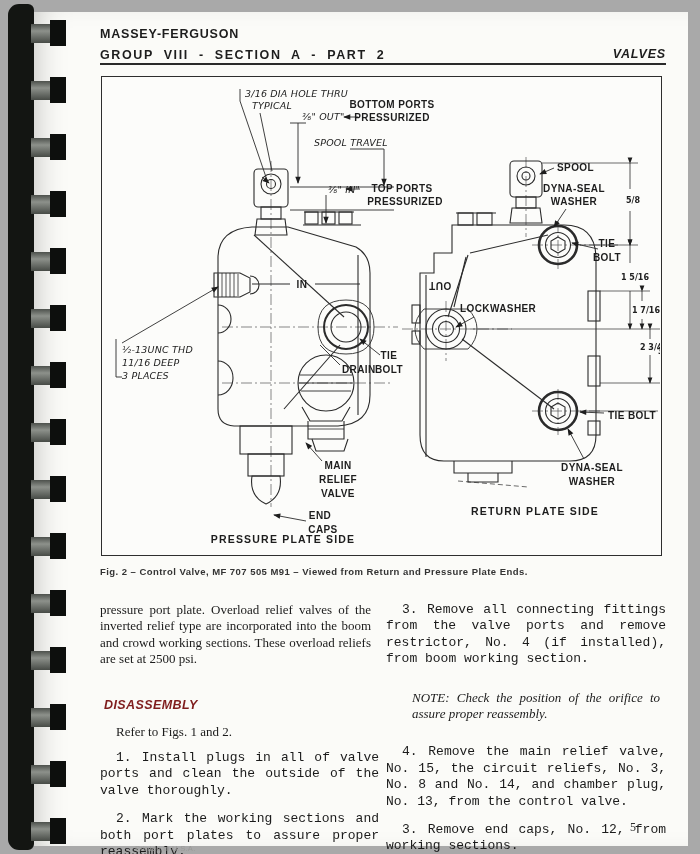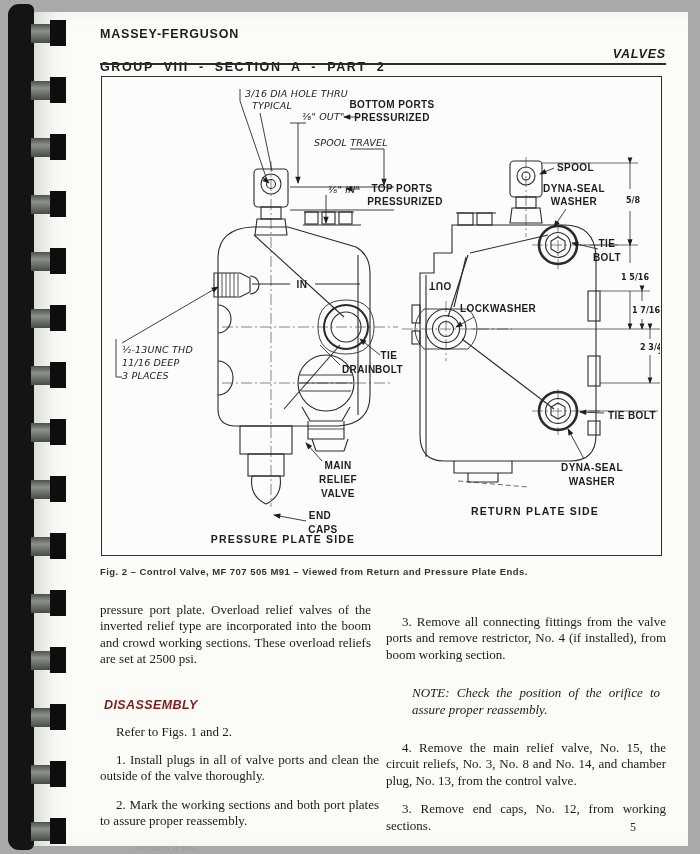--- a/index.html
+++ b/index.html
@@ -10,41 +10,41 @@
   
   .spine{position:absolute;left:8px;top:4px;width:26px;height:846px;
          background:#131512;border-radius:11px 6px 6px 11px;}
   .teeth-shafts{position:absolute;left:31px;top:24px;width:22px;height:822px;
          background:repeating-linear-gradient(180deg,#4d514c 0px,#8d918b 7px,#474b46 19px,rgba(0,0,0,0) 19px,rgba(0,0,0,0) 57px);}
   .teeth-tips{position:absolute;left:50px;top:20px;width:16px;height:826px;
          background:repeating-linear-gradient(180deg,#0d0f0d 0px,#0d0f0d 26px,rgba(0,0,0,0) 26px,rgba(0,0,0,0) 57px);}
   
   .brand{position:absolute;left:100px;top:27px;width:566px;text-align:left;
          font:bold 12.5px "Liberation Sans",sans-serif;letter-spacing:.8px;color:#1d1d1d;}
-  .section{position:absolute;left:100px;top:60px;
+  .section{position:absolute;left:100px;top:48px;
          font:bold 12.5px "Liberation Sans",sans-serif;letter-spacing:1.6px;word-spacing:5px;color:#1d1d1d;}
   .valves{position:absolute;right:34px;top:47px;
          font:bold italic 12.5px "Liberation Sans",sans-serif;letter-spacing:.8px;color:#1d1d1d;}
   .hrule{position:absolute;left:100px;top:63px;width:566px;height:2px;background:#2a2a2a;}
   
   .figbox{position:absolute;left:101px;top:76px;width:561px;height:480px;
           border:1.5px solid #2e2e2e;background:#fcfcfa;box-sizing:border-box;}
   .figbox svg{position:absolute;left:0;top:0;}
   .caption{position:absolute;left:100px;top:566px;width:566px;text-align:left;
            font:bold 9.5px "Liberation Sans",sans-serif;letter-spacing:.45px;color:#333;}
   
   .col{position:absolute;font-size:13px;line-height:16.4px;color:#1b1b1b;text-align:justify;}
   .col-left{left:100px;top:602px;width:279px;}
   .col-right{left:386px;top:602px;width:280px;}
   .para{margin:0 8px 10px 0;}
   .indent{text-indent:16px;}
   .heading{font:bold italic 12.5px "Liberation Sans",sans-serif;letter-spacing:.4px;
            color:#7f1d1d;margin:30px 0 12px 4px;}
   .note{font-style:italic;margin:22px 6px 22px 26px;}
-  .itm{margin:12px 0 12px 0;text-indent:16px;}
+  .itm{margin:0 0 12px 0;text-indent:16px;font-family:Liberation Mono, monospace;}
   
   .printed{position:absolute;left:100px;top:844px;font:7.5px "Liberation Sans",sans-serif;
            color:#9a9a98;letter-spacing:.3px;margin-left:35px;}
   .pageno{position:absolute;left:630px;top:820px;font:12px "Liberation Serif",serif;color:#2a2a2a;}
   
   .lbl{font:bold 10px "Liberation Sans",sans-serif;fill:#1d1d1d;letter-spacing:.4px;}
   .lbl-c{text-anchor:middle;}
   .hand{font:italic 9.5px "DejaVu Sans",sans-serif;fill:#222;letter-spacing:.2px;}
   .dim{font:bold 8px "DejaVu Sans",sans-serif;fill:#222;}
   .side{font:bold 10.5px "Liberation Sans",sans-serif;fill:#1d1d1d;letter-spacing:1.2px;text-anchor:middle;}

